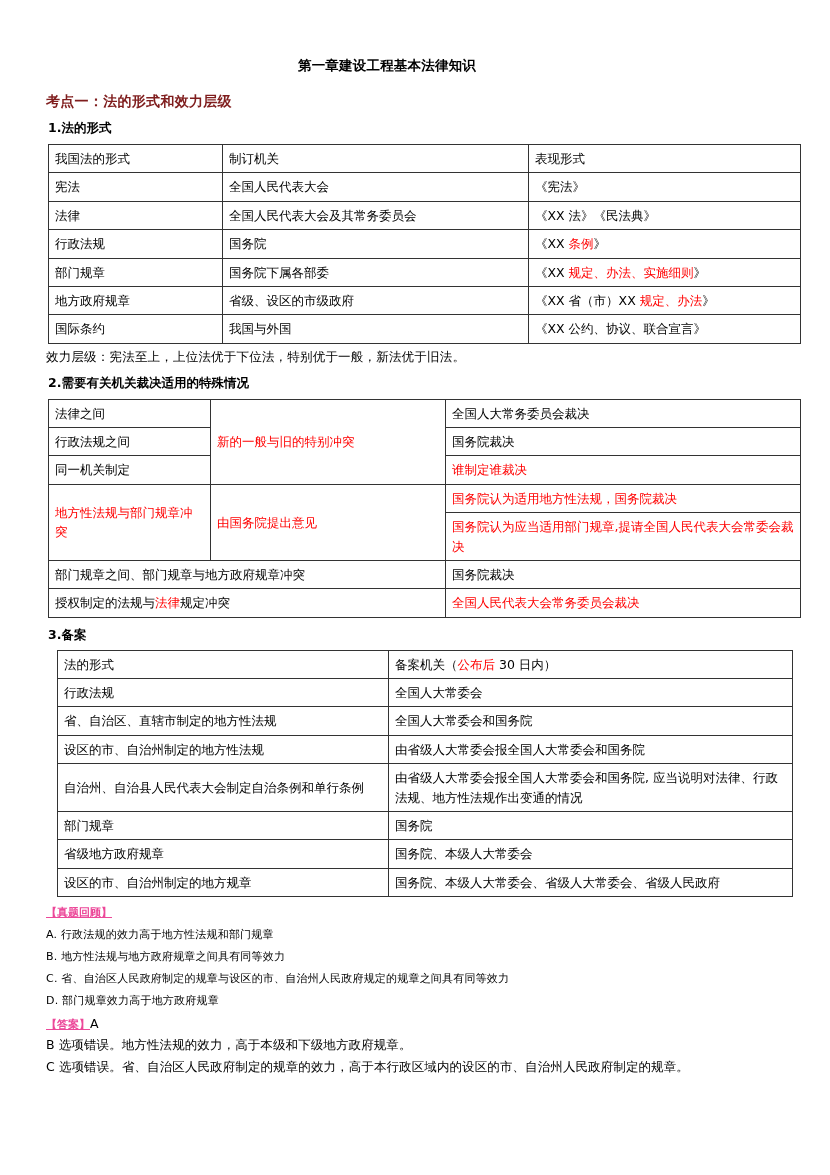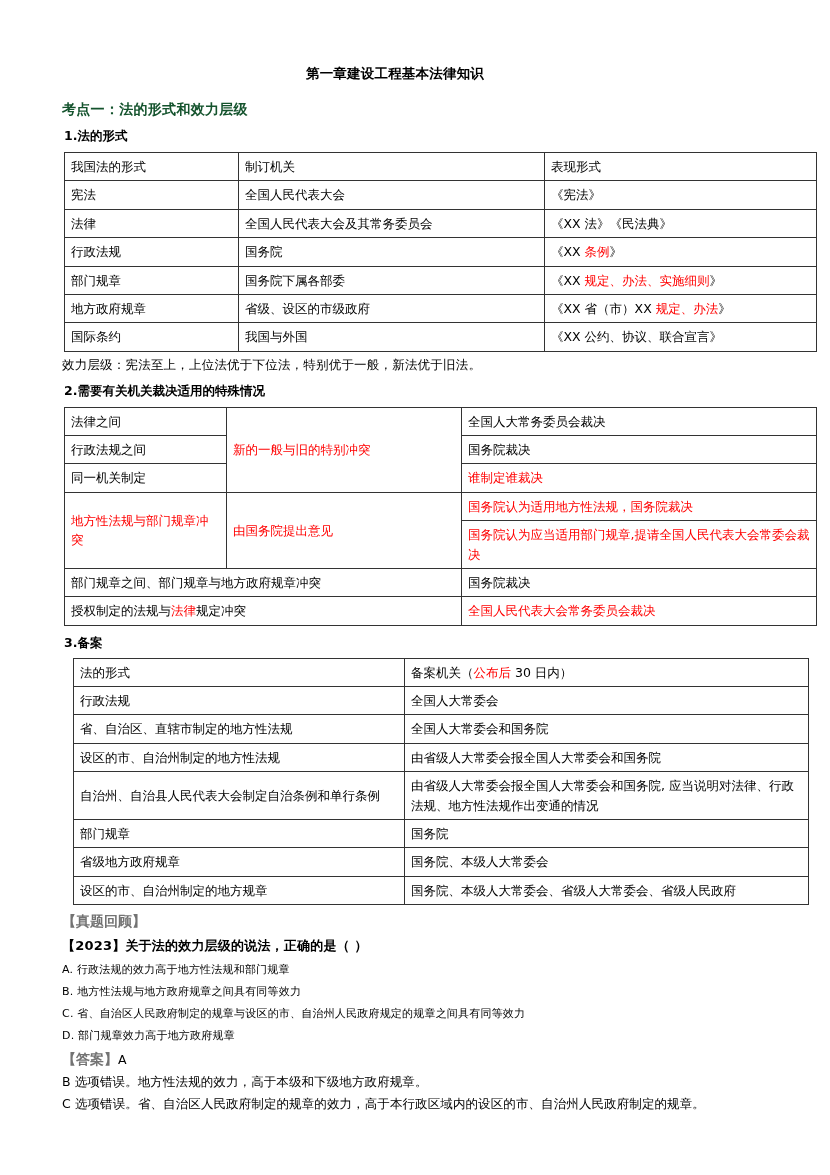--- a/index.html
+++ b/index.html
@@ -10,36 +10,36 @@
   body {
     width: 830px;
     height: 1175px;
     font-family: "DejaVu Sans", "Liberation Sans", sans-serif;
     color: #000000;
     position: relative;
     overflow: hidden;
   }
   .page {
     position: absolute;
-    left: 8px; top: 0;
+    left: 0; top: 0;
     width: 774px;
     height: 1175px;
-    padding: 8px;
+    padding: 0;
     box-sizing: border-box;
   }
   .doc-title {
     text-align: center;
     font-weight: bold;
     font-size: 13.5px;
     letter-spacing: 0.2px;
     margin: 0;
     padding-top: 57px;
   }
   .section-heading {
-    color: #14532d;
+    color: #7f1d1d;
     font-weight: bold;
     font-size: 14px;
     margin: 0;
     padding-left: 46px;
     padding-top: 18px;
     letter-spacing: 0.3px;
   }
   .sub-heading {
     font-weight: bold;
     font-size: 12.5px;
@@ -84,23 +84,24 @@
   #table2 col.c2 { width: 235px; }
   #table2 col.c3 { width: 355px; }
 
   
   #table3 { width: 735px; border-radius: 6px; }
   #table3 col.c1 { width: 331px; }
   #table3 col.c2 { width: 404px; }
 
   .qa-block { padding-left: 46px; padding-top: 8px; }
   .qa-tag {
-    color: #737373;
-    font-weight: bold;
-    font-size: 14px;
+    color: #ec4899;
+    font-weight: bold;
+    font-size: 11px;
+    text-decoration: underline;
   }
   .qa-question {
     font-weight: bold;
     font-size: 13px;
     padding-top: 6px;
     letter-spacing: 0.2px;
   }
   .qa-option {
     font-size: 11px;
     padding-top: 7px;
@@ -265,21 +266,20 @@
         <tr>
           <td>设区的市、自治州制定的地方规章</td>
           <td class="nowrap-cell">国务院、本级人大常委会、省级人大常委会、省级人民政府</td>
         </tr>
       </tbody>
     </table>
   </div>
 
   <div class="qa-block">
     <div class="qa-tag">【真题回顾】</div>
-    <div class="qa-question">【2023】关于法的效力层级的说法，正确的是（      ）</div>
     <div class="qa-option">A. 行政法规的效力高于地方性法规和部门规章</div>
     <div class="qa-option">B. 地方性法规与地方政府规章之间具有同等效力</div>
     <div class="qa-option">C. 省、自治区人民政府制定的规章与设区的市、自治州人民政府规定的规章之间具有同等效力</div>
     <div class="qa-option">D. 部门规章效力高于地方政府规章</div>
     <div class="qa-answer"><span class="qa-tag">【答案】</span><span>A</span></div>
     <div class="qa-explain-line">B 选项错误。地方性法规的效力，高于本级和下级地方政府规章。</div>
     <div class="qa-explain-line">C 选项错误。省、自治区人民政府制定的规章的效力，高于本行政区域内的设区的市、自治州人民政府制定的规章。</div>
   </div>
 
 </div>

